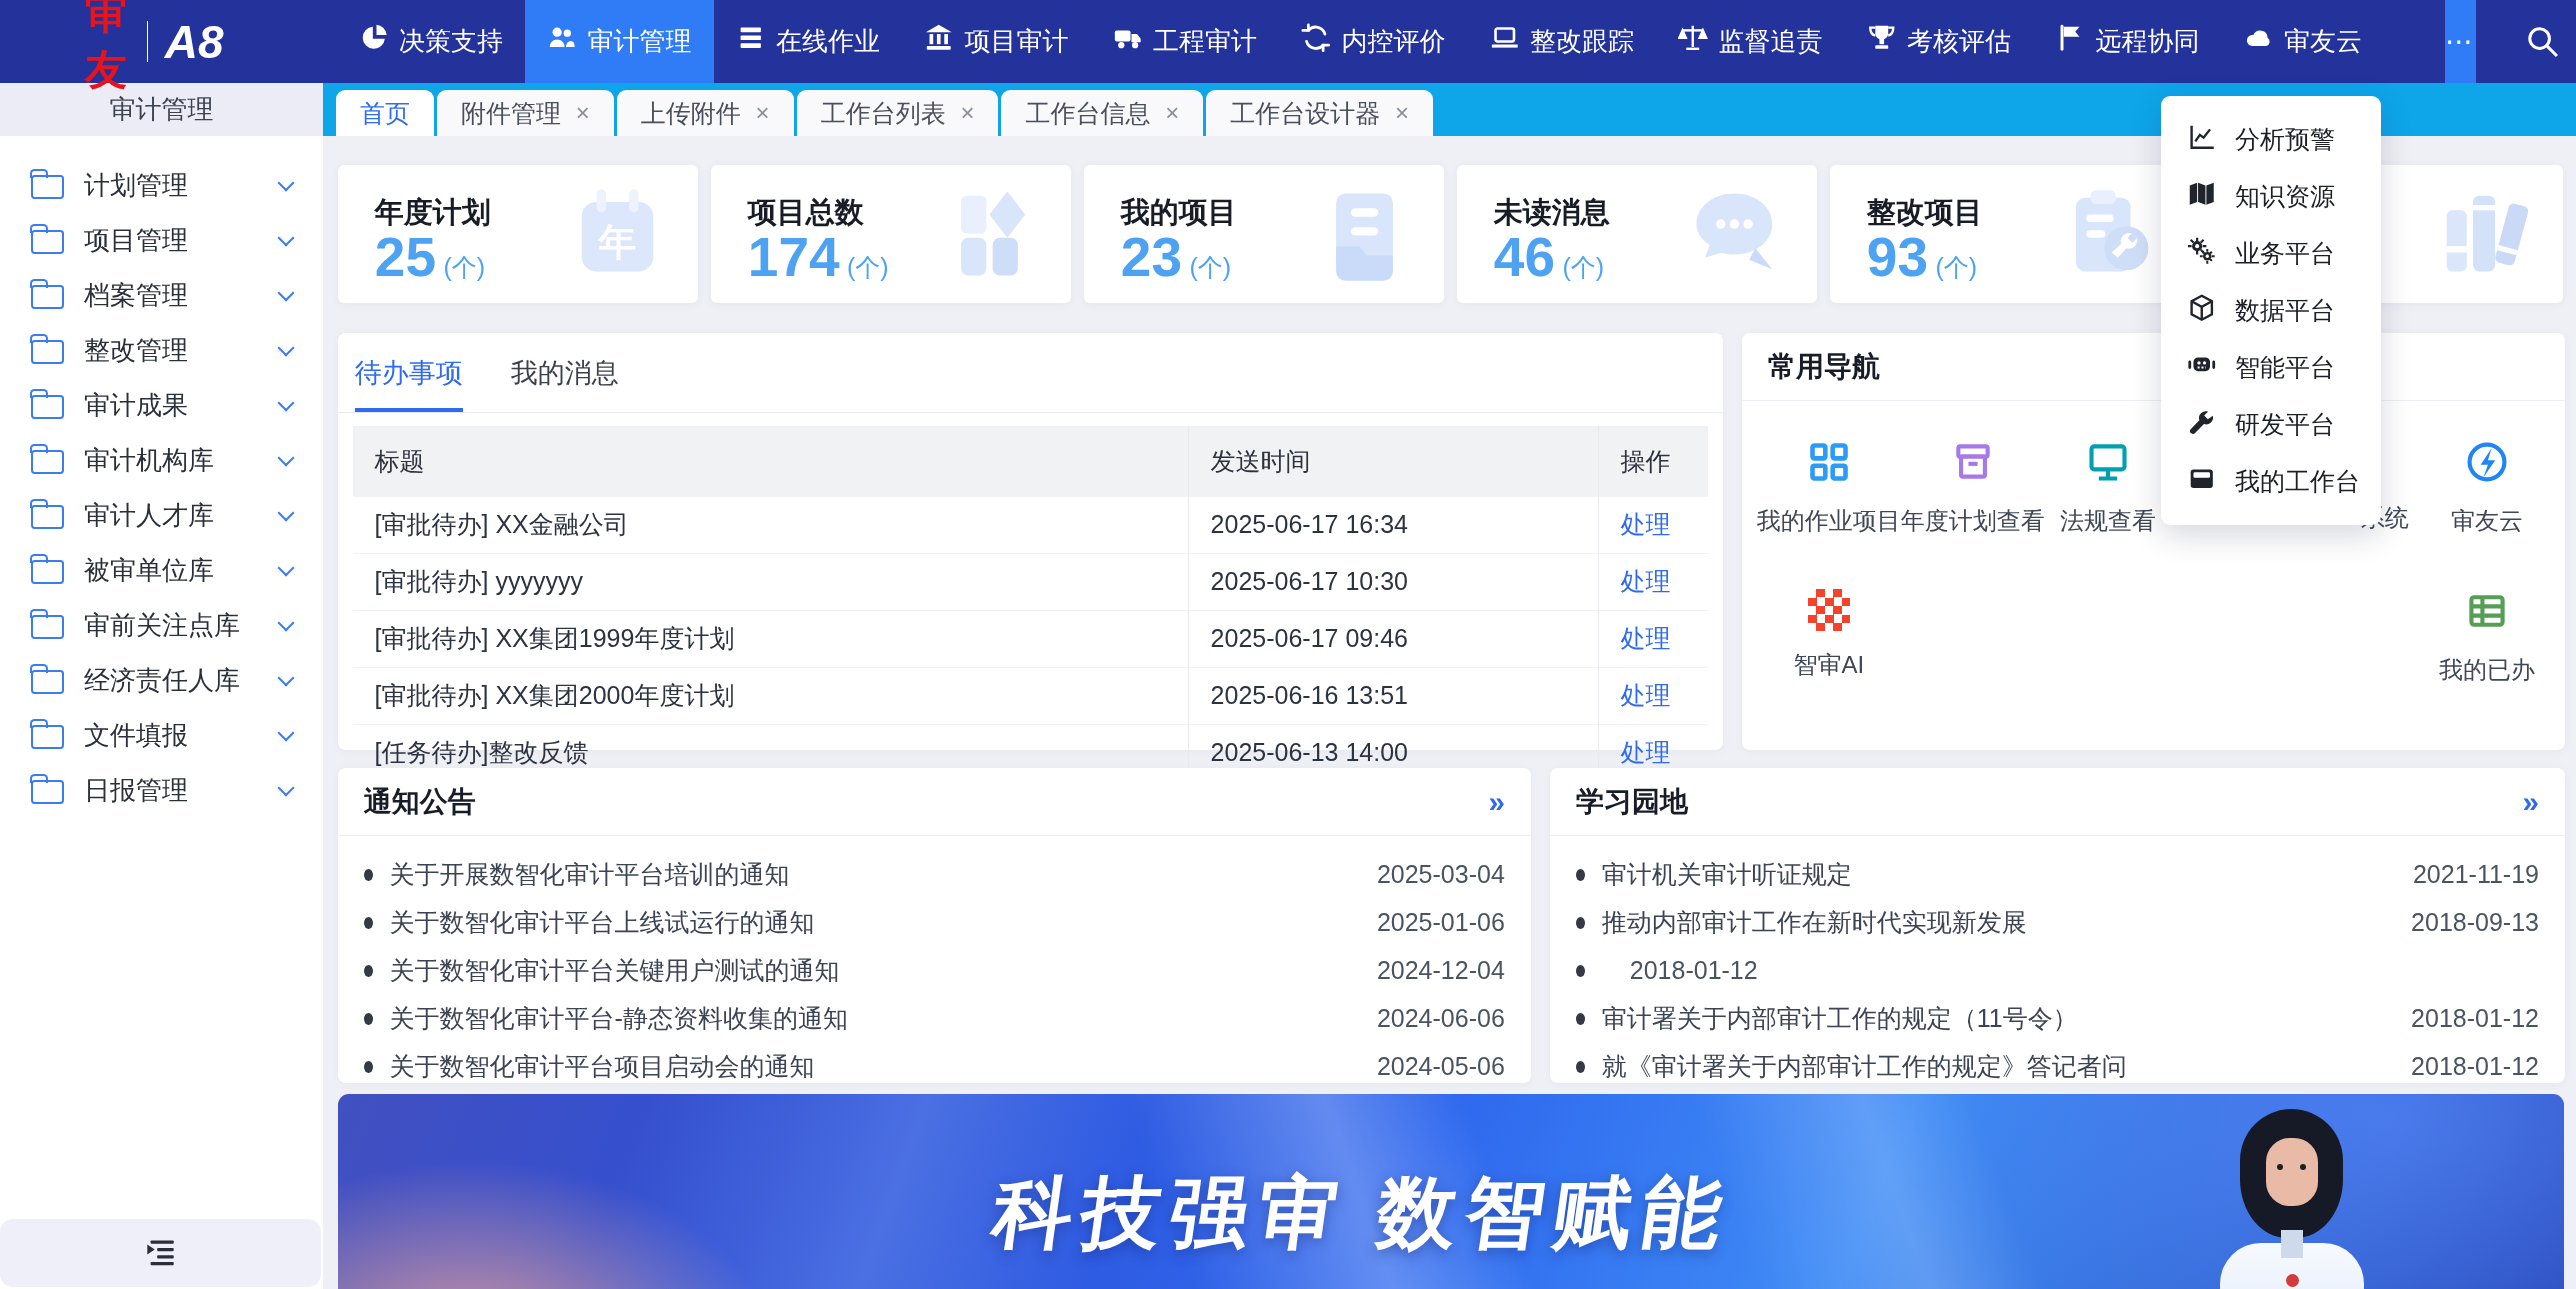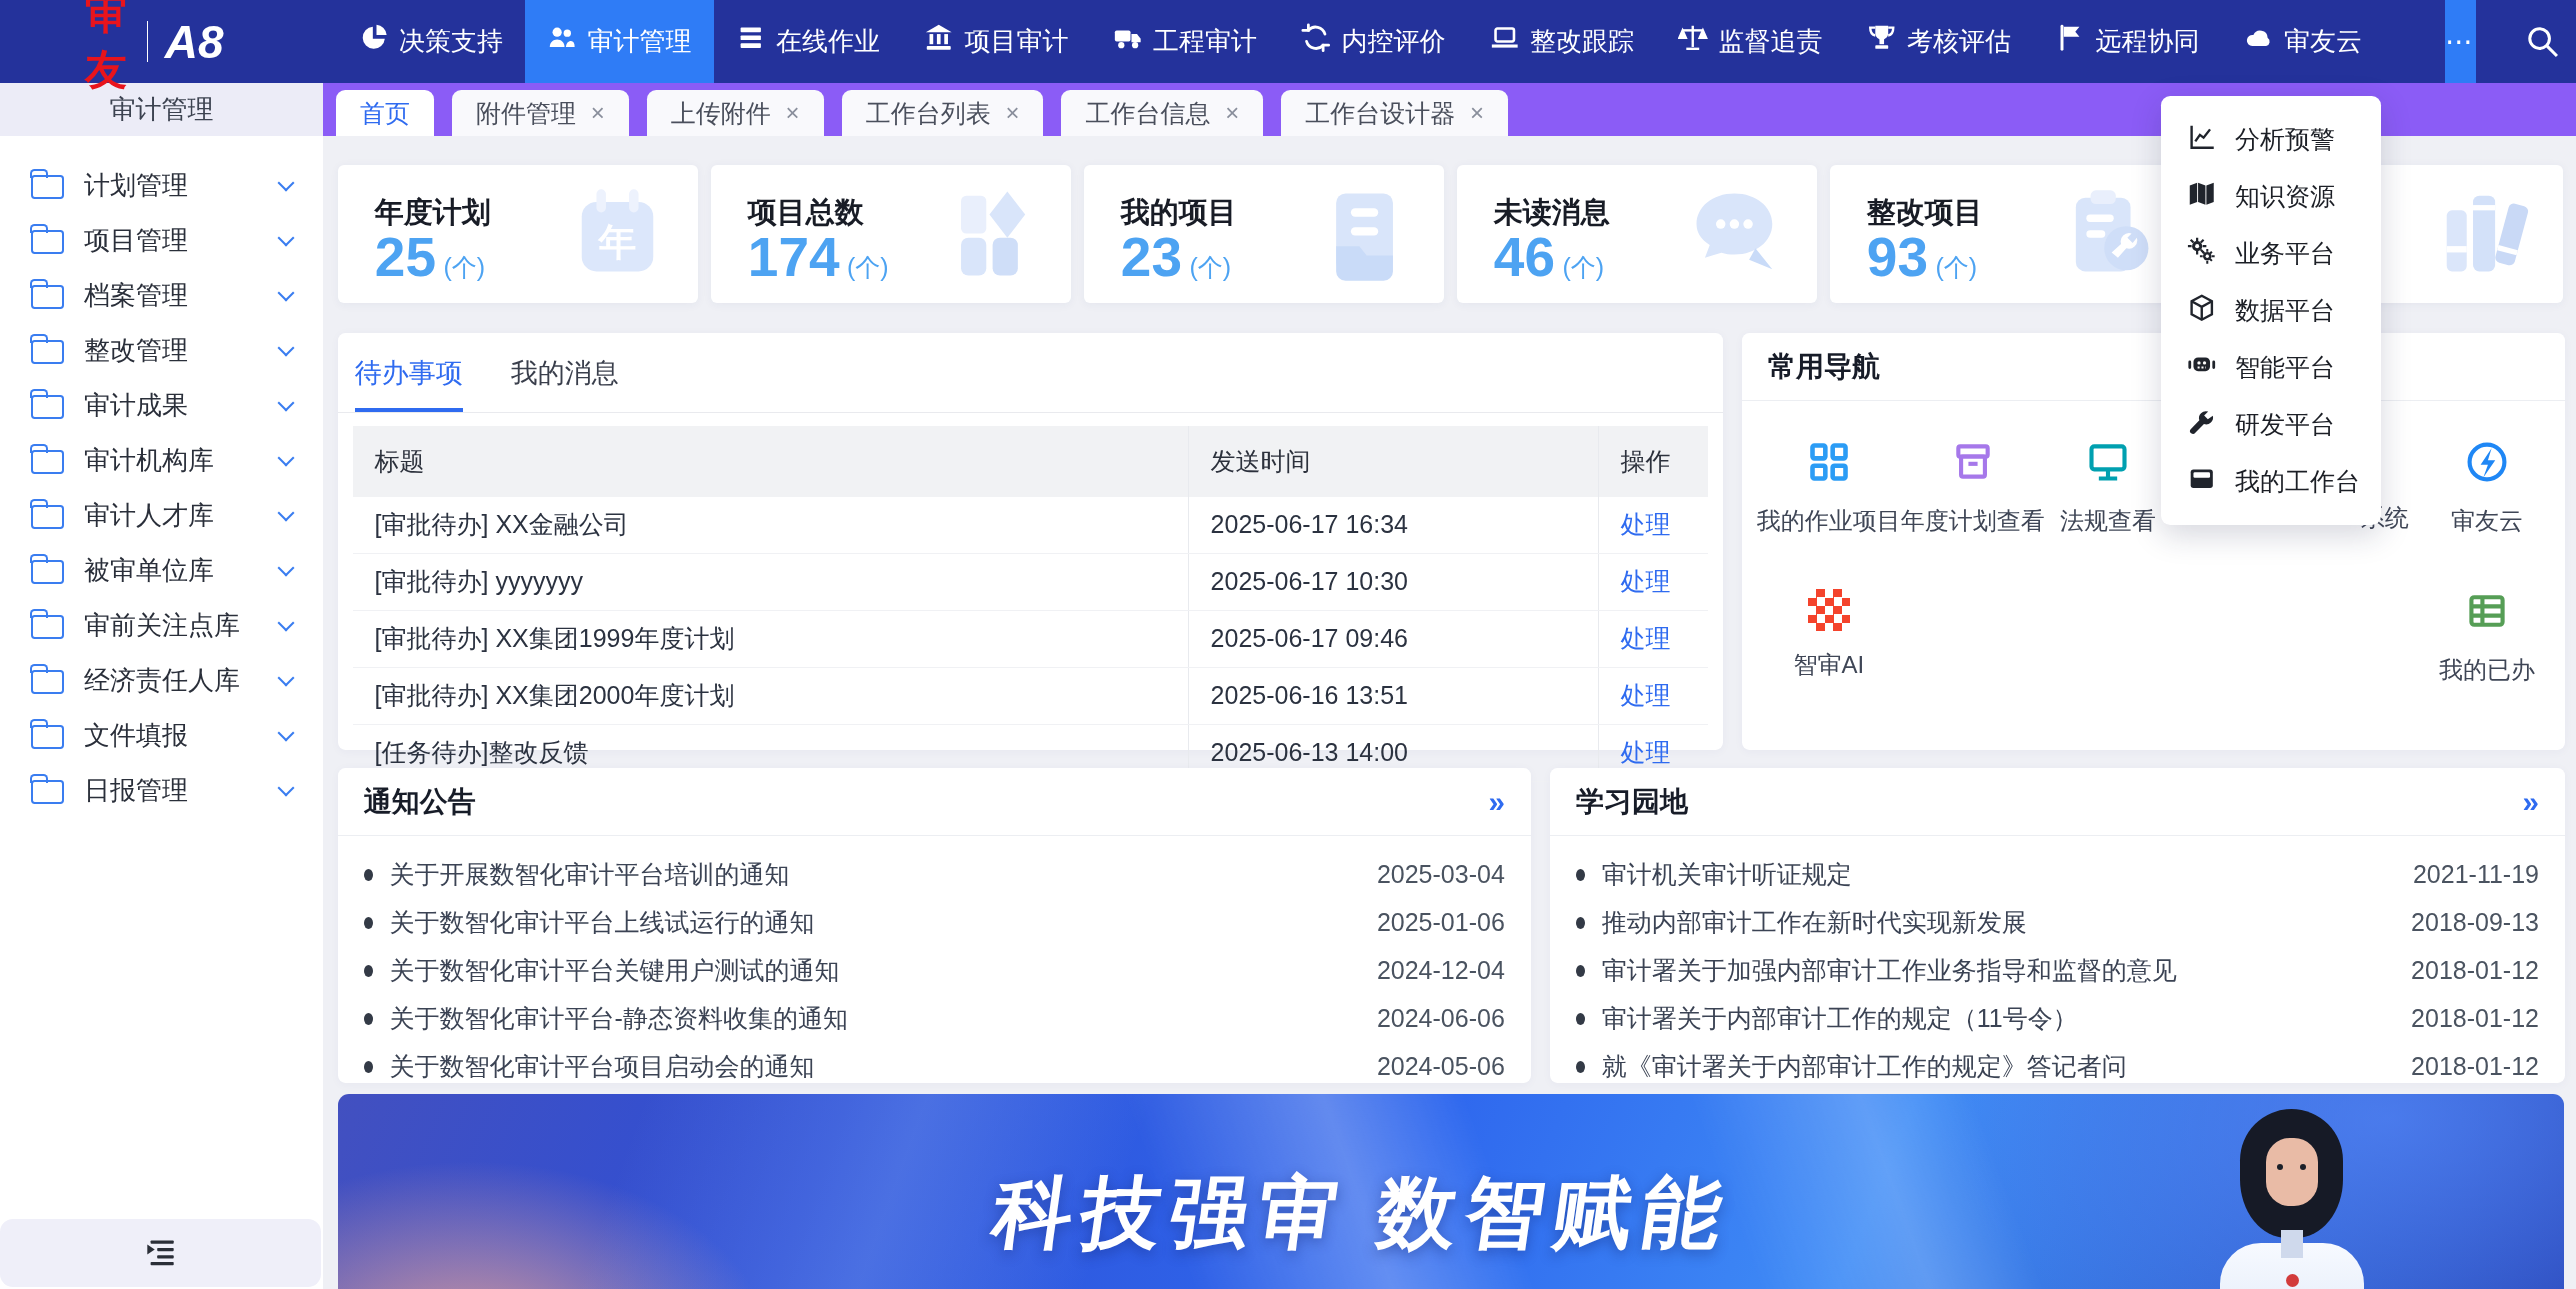--- a/index.html
+++ b/index.html
@@ -28,21 +28,21 @@
   .sidebar-items { padding-top:22px; }
   .sidebar-item { height:55px; display:flex; align-items:center; padding:0 31px; font-size:26px; color:#2a2f3a; cursor:pointer; gap:20px; }
   .folder-icon { width:33px; height:24px; border:2.8px solid #3a7df0; border-radius:3.7px; position:relative; flex:none; margin-top:3.7px; }
   .folder-icon::before { content:""; position:absolute; top:-8.3px; left:-2.8px; width:14px; height:6.5px; border:2.8px solid #3a7df0; border-bottom:none; border-radius:4.6px 4.6px 0 0; }
   .sidebar-item .label { flex:1; }
   .chevron { width:12px; height:12px; border-right:2.8px solid #3a7df0; border-bottom:2.8px solid #3a7df0; transform:rotate(45deg); margin-top:-5.5px; flex:none; }
   .sidebar-footer { position:absolute; left:0; right:1.8px; bottom:1.8px; height:68px; background:#efeff9; border-radius:13px; display:flex; align-items:center; justify-content:center; cursor:pointer; }
   .sidebar-footer svg { width:33px; height:28px; }
 
   
-  .tabbar { position:absolute; top:83px; left:323px; right:0; height:53px; background:#8b5cf6; display:flex; align-items:flex-end; padding-left:13px; gap:18px; z-index:9; }
+  .tabbar { position:absolute; top:83px; left:323px; right:0; height:53px; background:#0ea5e9; display:flex; align-items:flex-end; padding-left:13px; gap:3px; z-index:9; }
   .tab { height:46px; padding:0 24px; display:flex; align-items:center; gap:14.8px; background:#f9f9fc; border-radius:9.2px 9.2px 0 0; font-size:25px; color:#4a4f5c; cursor:pointer; white-space:nowrap; }
   .tab.active { background:#ffffff; color:#2f6bf0; }
   .tab-close { color:#8a8f9c; font-size:24px; cursor:pointer; }
 
   
   .main { position:absolute; top:137px; left:323px; right:0; bottom:0; overflow:hidden; }
 
   .cards { position:absolute; top:28px; left:14.8px; display:flex; gap:13px; }
   .card { width:360px; height:138px; background:#fff; border-radius:6px; position:relative; flex:none; box-shadow:0 1.8px 9.2px rgba(40,60,120,0.05); }
   .card-title { position:absolute; left:37px; top:28px; font-size:29px; font-weight:bold; color:#181c26; }
@@ -567,21 +567,20 @@
           <span class="news-text">审计机关审计听证规定</span>
           <span class="news-date">2021-11-19</span>
         </div>
       <div class="news-row">
           <span class="news-bullet"></span>
           <span class="news-text">推动内部审计工作在新时代实现新发展</span>
           <span class="news-date">2018-09-13</span>
         </div>
       <div class="news-row">
           <span class="news-bullet"></span>
-          <span class="news-text">审计署关于加强内部审计工作业务指导和监督的意见</span>
           <span class="news-date">2018-01-12</span>
         </div>
       <div class="news-row">
           <span class="news-bullet"></span>
           <span class="news-text">审计署关于内部审计工作的规定（11号令）</span>
           <span class="news-date">2018-01-12</span>
         </div>
       <div class="news-row">
           <span class="news-bullet"></span>
           <span class="news-text">就《审计署关于内部审计工作的规定》答记者问</span>

